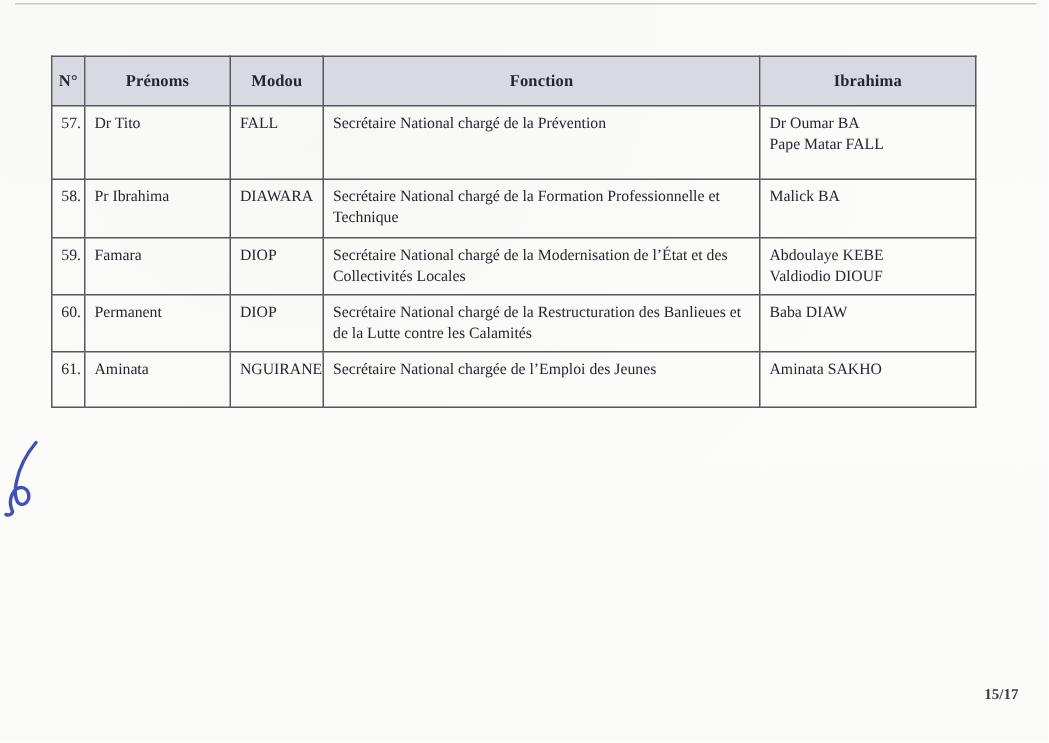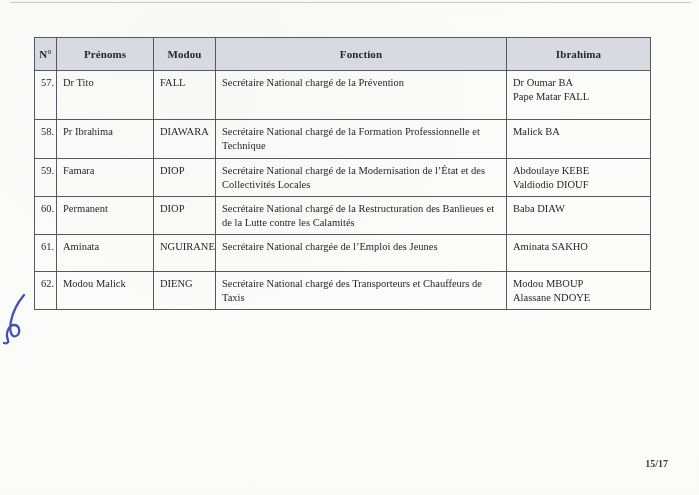--- a/index.html
+++ b/index.html
@@ -72,21 +72,21 @@
   .doc-table tbody tr:nth-child(1) { height: 49px; }
   .doc-table tbody tr:nth-child(2) { height: 39px; margin-left: 48px; }
   .doc-table tbody tr:nth-child(3) { height: 38px; margin-left: 43px; }
   .doc-table tbody tr:nth-child(4) { height: 38px; }
   .doc-table tbody tr:nth-child(5) { height: 37px; padding-left: 28px; }
   .doc-table tbody tr:nth-child(6) { height: 38px; }
   .doc-table tbody tr:nth-child(7) { height: 82px; }
   .page-number {
     position: absolute;
     top: 458px;
-    right: 31px;
+    right: 20px;
     font-size: 10px;
     font-weight: bold;
     color: #3a3a40;
     font-family: "Liberation Serif", "DejaVu Serif", serif;
     text-align: right;
   }
 </style>
 </head>
 <body>
 
@@ -157,29 +157,19 @@
           </tr>
           <tr data-name="table-row">
             <td data-name="row-number-cell">61.</td>
             <td data-name="prenoms-cell">Aminata</td>
             <td data-name="noms-cell">NGUIRANE</td>
             <td data-name="fonction-cell">Secrétaire National chargée de l’Emploi des Jeunes</td>
             <td data-name="adjoints-cell">
               <div data-name="adjoint-name">Aminata SAKHO</div>
             </td>
           </tr>
-          <tr data-name="table-row">
-            <td data-name="row-number-cell">62.</td>
-            <td data-name="prenoms-cell">Modou Malick</td>
-            <td data-name="noms-cell">DIENG</td>
-            <td data-name="fonction-cell">Secrétaire National chargé des Transporteurs et Chauffeurs de Taxis</td>
-            <td data-name="adjoints-cell">
-              <div data-name="adjoint-name">Modou MBOUP</div>
-              <div data-name="adjoint-name">Alassane NDOYE</div>
-            </td>
-          </tr>
         </tbody>
     </table>
   </div>
 
   <div class="page-number" data-name="page-number">15/17</div>
 
 </div>
 
 </body></html>

